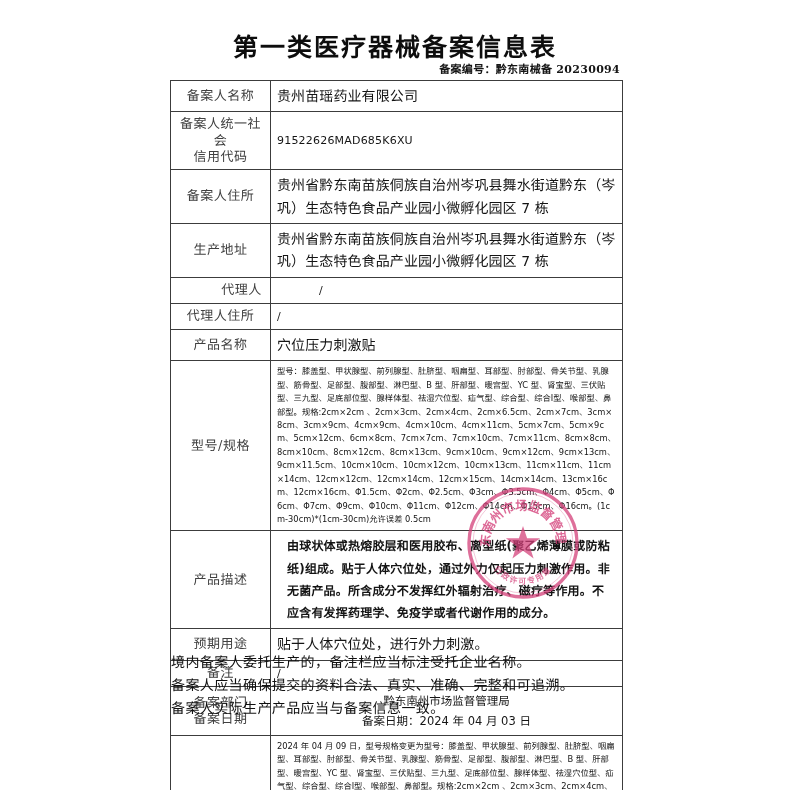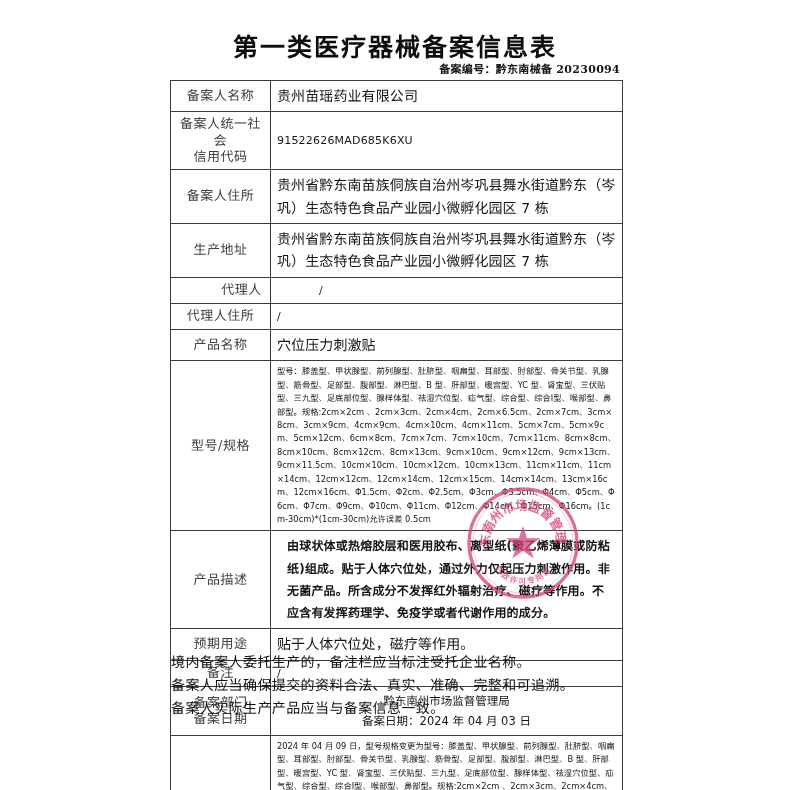--- a/index.html
+++ b/index.html
@@ -214,21 +214,21 @@
         <td class="val dense">型号：膝盖型、甲状腺型、前列腺型、肚脐型、咽扁型、耳部型、肘部型、骨关节型、乳腺型、筋骨型、足部型、腹部型、淋巴型、B 型、肝部型、暖宫型、YC 型、肾宝型、三伏贴型、三九型、足底部位型、腺样体型、祛湿穴位型、疝气型、综合型、综合Ⅰ型、喉部型、鼻部型。规格:2cm×2cm 、2cm×3cm、2cm×4cm、2cm×6.5cm、2cm×7cm、3cm×8cm、3cm×9cm、4cm×9cm、4cm×10cm、4cm×11cm、5cm×7cm、5cm×9cm、5cm×12cm、6cm×8cm、7cm×7cm、7cm×10cm、7cm×11cm、8cm×8cm、8cm×10cm、8cm×12cm、8cm×13cm、9cm×10cm、9cm×12cm、9cm×13cm、9cm×11.5cm、10cm×10cm、10cm×12cm、10cm×13cm、11cm×11cm、11cm×14cm、12cm×12cm、12cm×14cm、12cm×15cm、14cm×14cm、13cm×16cm、12cm×16cm、Φ1.5cm、Φ2cm、Φ2.5cm、Φ3cm、Φ3.5cm、Φ4cm、Φ5cm、Φ6cm、Φ7cm、Φ9cm、Φ10cm、Φ11cm、Φ12cm、Φ14cm、Φ15cm、Φ16cm。(1cm-30cm)*(1cm-30cm)允许误差 0.5cm</td>
       </tr>
 
       <tr class="r-desc">
         <td class="lbl">产品描述</td>
         <td class="val desc">由球状体或热熔胶层和医用胶布、离型纸(聚乙烯薄膜或防粘纸)组成。贴于人体穴位处，通过外力仅起压力刺激作用。非无菌产品。所含成分不发挥红外辐射治疗、磁疗等作用。不应含有发挥药理学、免疫学或者代谢作用的成分。</td>
       </tr>
 
       <tr class="r-use">
         <td class="lbl">预期用途</td>
-        <td class="val big">贴于人体穴位处，磁疗等作用。</td>
+        <td class="val big">贴于人体穴位处，进行外力刺激。</td>
       </tr>
 
       <tr class="r-note">
         <td class="lbl">备注</td>
         <td class="val slash">/</td>
       </tr>
 
       <tr class="r-dept">
         <td class="lbl">
           <span class="l2">备案部门</span>

